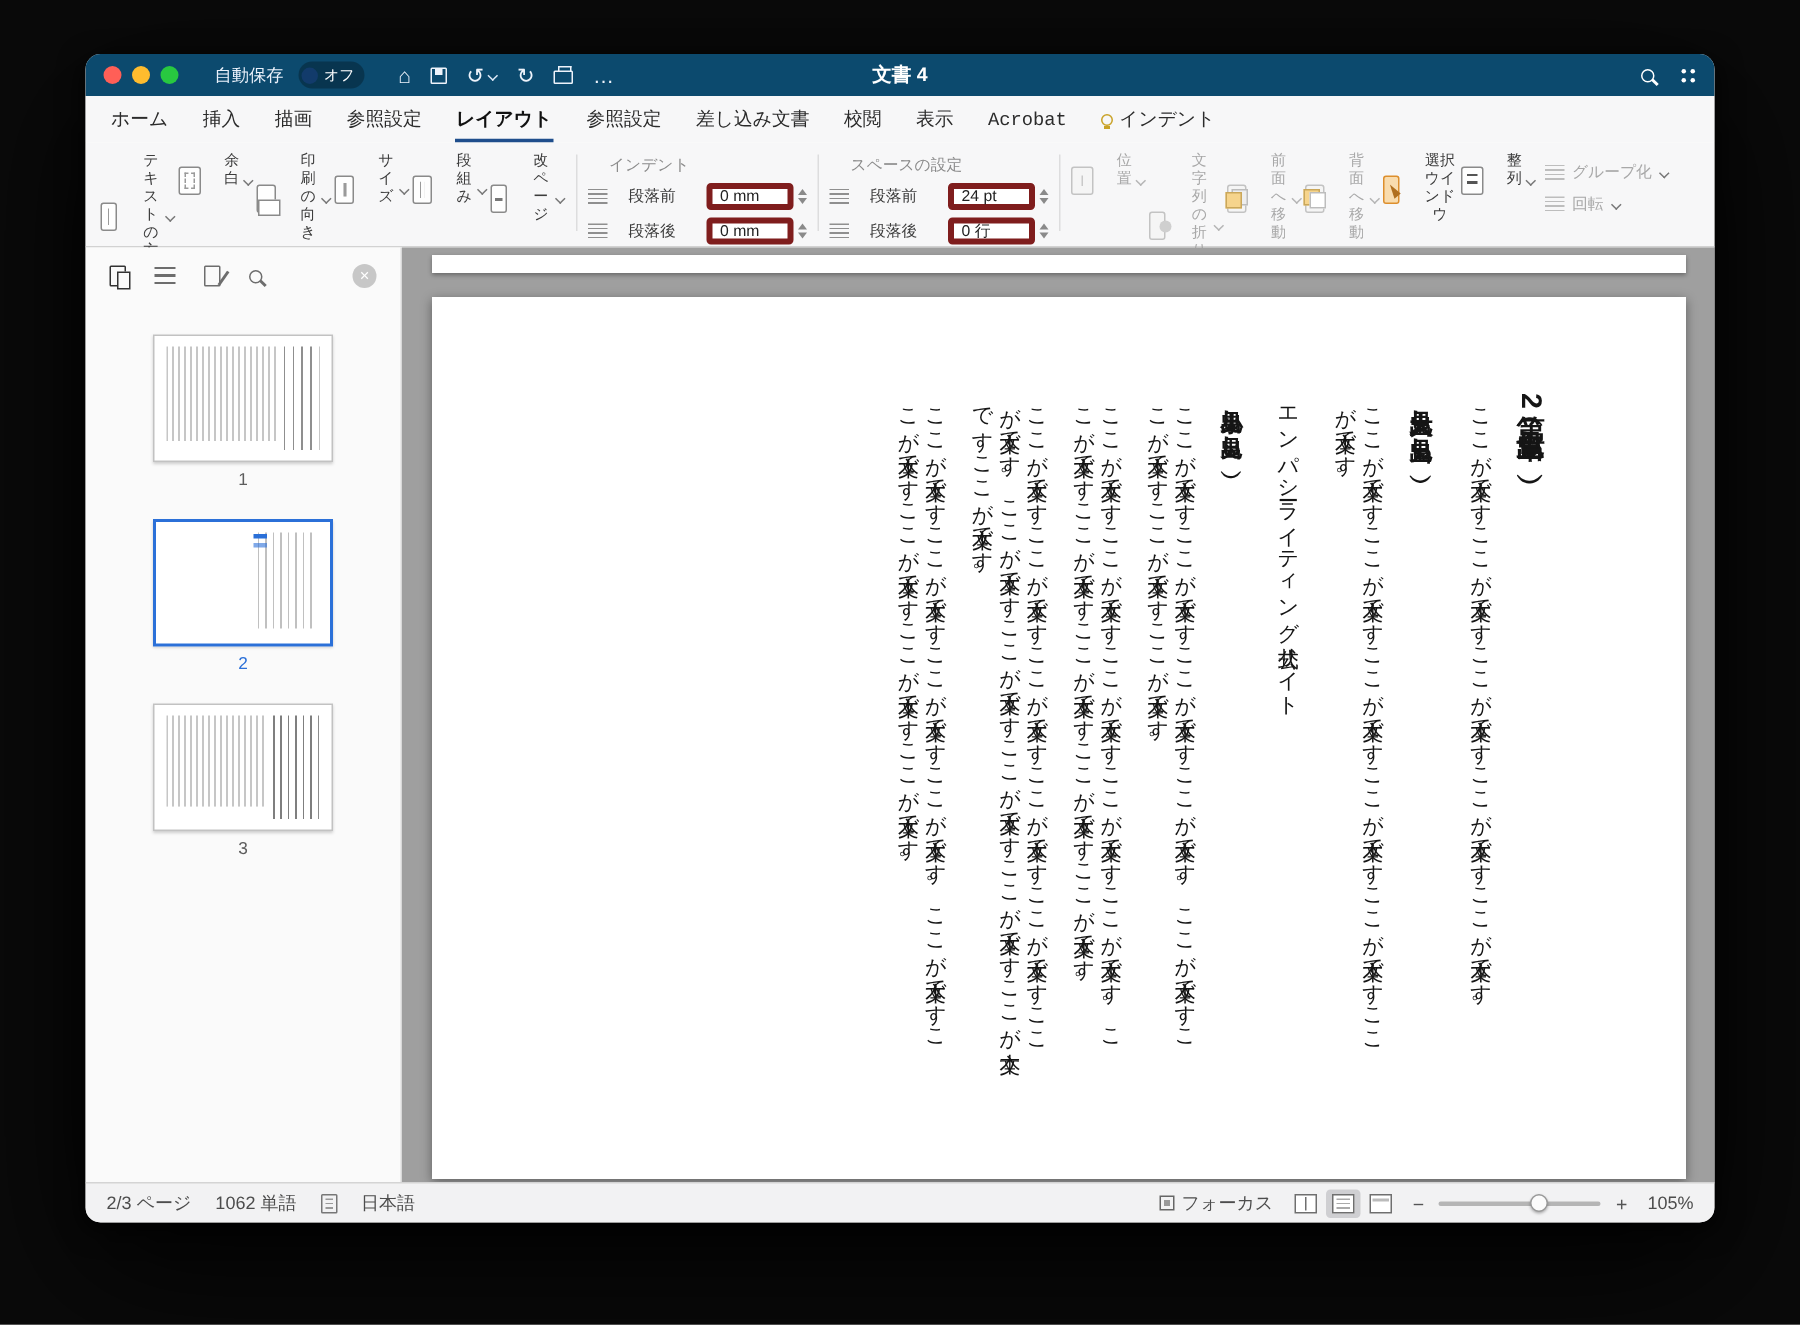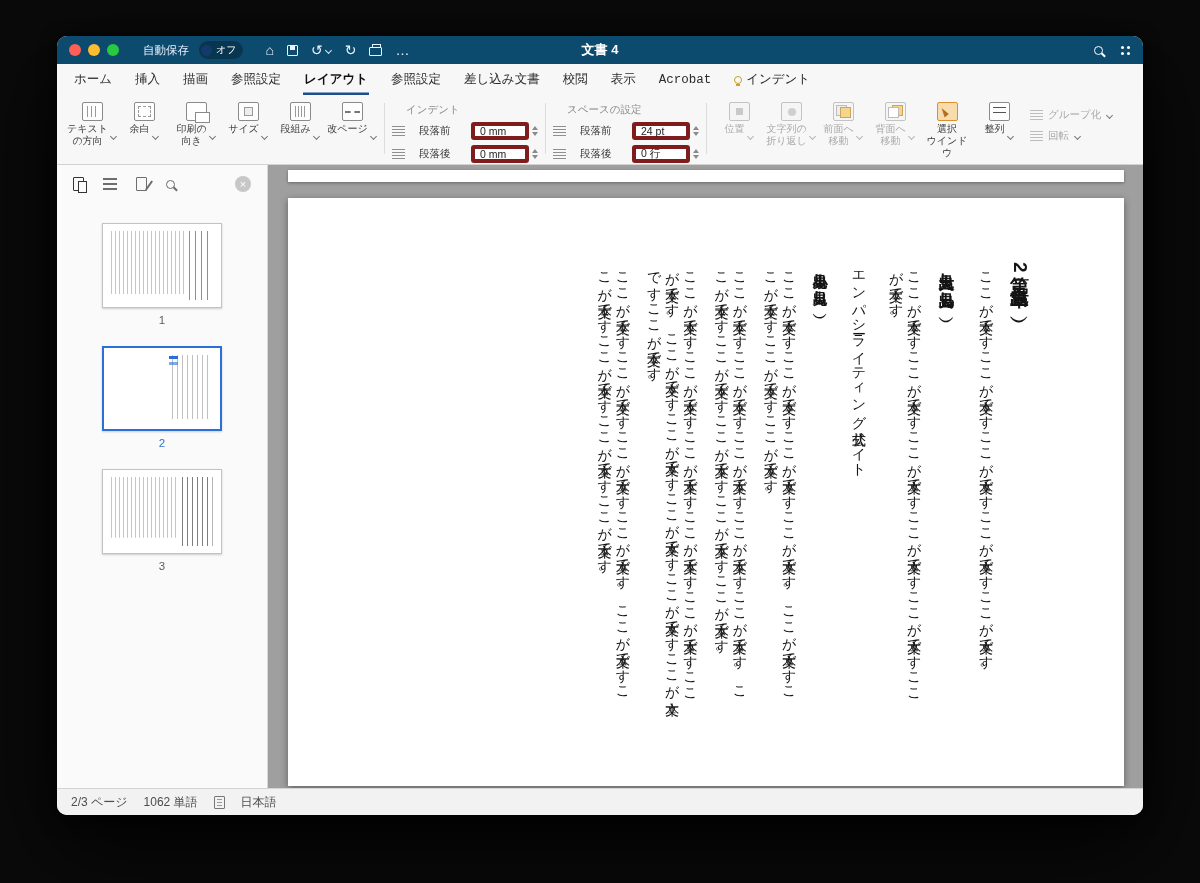--- a/index.html
+++ b/index.html
@@ -74,22 +74,22 @@
     border-left:2px solid transparent; border-right:3px solid transparent; border-top:4px solid #2166c0; }
 
   
   .ribbon {
     height:70px; background:#f7f7f8; border-bottom:1px solid #d2d2d2;
     display:flex; align-items:stretch; padding:3px 8px 5px 10px; flex:0 0 auto;
   }
   .vsep { width:1px; background:#ddddde; margin:5px 7px; flex:0 0 auto; }
   .rgroup { display:flex; align-items:flex-start; gap:2px; }
   .rbtn {
-    width:50px; display:flex; flex-direction:column; align-items:center; gap:3px;
-    padding-top:4px; cursor:default;font-family:Liberation Mono, monospace;
+    width:50px; display:flex; align-items:center; gap:15px;
+    padding-top:4px; cursor:default;
   }
   .rbtn .lblwrap { display:flex; align-items:center; gap:2px; }
   .rlabel { font-size:10px; color:#3c3c3c; text-align:center; line-height:1.2; }
   .rlabel span { display:block; min-height:12px; }
   .ri { width:21px; height:19px; border:1px solid #8a8a8a; border-radius:2px; background:#fefefe; position:relative; }
   .ri-v::before { content:""; position:absolute; inset:3px 4px; background:repeating-linear-gradient(90deg,#9a9a9a 0 1px,transparent 1px 4px); }
   .ri-margin::before { content:""; position:absolute; inset:3px; border:1px dashed #9a9a9a; }
   .ri-orient::after { content:""; position:absolute; right:-4px; bottom:-3px; width:13px; height:9px; border:1px solid #8a8a8a; background:#fff; }
   .ri-size::before { content:""; position:absolute; inset:4px 5px; border:1px solid #9a9a9a; background:#eee; }
   .ri-cols::before { content:""; position:absolute; inset:3px 4px;
@@ -520,15 +520,38 @@
     </div>
   </div>
 
   <div class="statusbar">
     <span class="sb-left">
       <span>2/3 ページ</span>
       <span>1062 単語</span>
       <span class="pi"></span>
       <span>日本語</span>
     </span>
+    <span class="sb-right">
+      <span class="focusbtn">
+        <span class="fi"></span>
+        <span>フォーカス</span>
+      </span>
+      <span class="views">
+        <span class="vwrap">
+            <span class="vi vi-read"></span>
+          </span>
+        <span class="vwrap active">
+            <span class="vi vi-print"></span>
+          </span>
+        <span class="vwrap">
+            <span class="vi vi-web"></span>
+          </span>
+      </span>
+      <span class="zoomglyph">−</span>
+      <span class="slider">
+          <span class="sthumb"></span>
+        </span>
+      <span class="zoomglyph">+</span>
+      <span class="zoomval">105%</span>
+    </span>
   </div>
 
 </div>
 
 </body></html>

